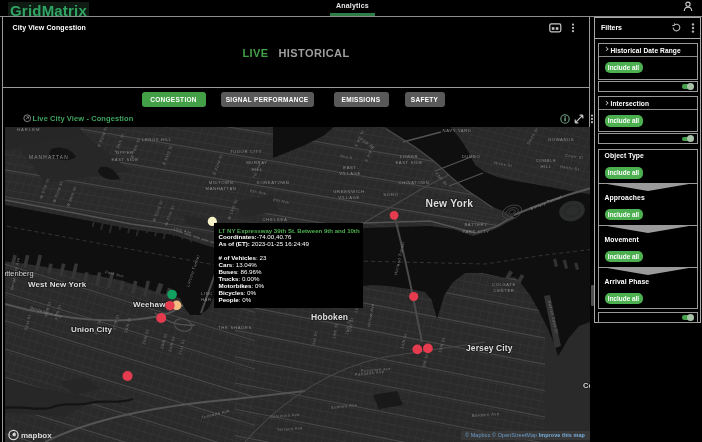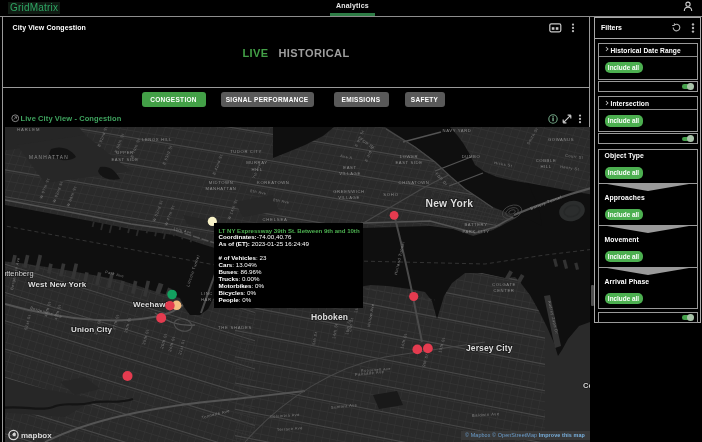--- a/index.html
+++ b/index.html
@@ -1,38 +1,38 @@
 <!DOCTYPE html>
 <html><head><meta charset="utf-8"><style>
 * { margin:0; padding:0; box-sizing:border-box; }
 html,body { width:702px; height:442px; background:#000; overflow:hidden;
   font-family:"Liberation Sans", sans-serif; }
 .abs { position:absolute; }
 body { position:relative; }
 
 #nav { position:absolute; left:0; top:0; width:702px; height:16px; background:#000; }
-#logo { position:absolute; left:8px; top:2px; font-size:10px; font-weight:normal;
+#logo { position:absolute; left:8px; top:2px; font-size:15px; font-weight:bold;
   color:#2ea563; letter-spacing:.2px; background:#101b13; padding:0 2px 1px 2px;}
 #tab { position:absolute; left:330px; top:2px; width:45px; text-align:center;
   font-size:7px; font-weight:bold; color:#e8e8e8; letter-spacing:.2px;}
 #tabline { position:absolute; left:330px; top:13px; width:45px; height:2.5px; background:#2e7d46;}
 #topline { position:absolute; left:0; top:16px; width:702px; height:1px; background:#8d8d8d;}
 
 #lpanel { position:absolute; left:2px; top:17px; width:588px; height:425px;
   border-left:1.5px solid #9a9a9a; border-right:1.5px solid #9a9a9a; background:#000;}
 #cvtitle { position:absolute; left:9.5px; top:7px; font-size:7px; font-weight:bold; color:#fff; letter-spacing:.1px;}
 #cvline { position:absolute; left:0; top:70px; width:100%; height:1.2px; background:#9a9a9a;}
 #livehist { position:absolute; left:0; top:30px; width:100%; text-align:center;
   font-size:11px; font-weight:bold; letter-spacing:.4px;}
 #livehist .live { color:#43a047; margin-right:10px;}
 #livehist .hist { color:#9e9e9e;}
 .btnrow { position:absolute; left:0; top:75px; width:100%; height:15px;}
 .tbtn { position:absolute; height:15px; border-radius:3px; color:#fff; font-size:6.5px;
   font-weight:bold; text-align:center; letter-spacing:.3px; line-height:15.5px;}
-#mhead { position:absolute; left:0; top:93px; width:100%; height:17px;}
+#mhead { position:absolute; left:12px; top:93px; width:100%; height:17px;}
 #mhead .t { position:absolute; left:17.5px; top:4px; font-size:7.5px; font-weight:bold; color:#3fa45f; letter-spacing:.1px;}
 #map { position:absolute; left:1.5px; top:110px; width:585px; height:315px; }
 
 #tip { position:absolute; left:210.5px; top:206px; width:149px; height:85px; background:#000;
   padding:4.5px 5px; font-size:6.2px; line-height:6.95px; color:#fff; z-index:30;}
 #tip .ti { color:#4caf50; font-weight:bold; font-size:6.1px; letter-spacing:-0.02px; white-space:nowrap;}
 #tip b { font-weight:bold;}
 
 #mblogo { position:absolute; left:4.5px; top:410px; z-index:25; opacity:.9;}
 #attr { position:absolute; left:457.5px; top:414px; width:129px; height:9px; z-index:25;

